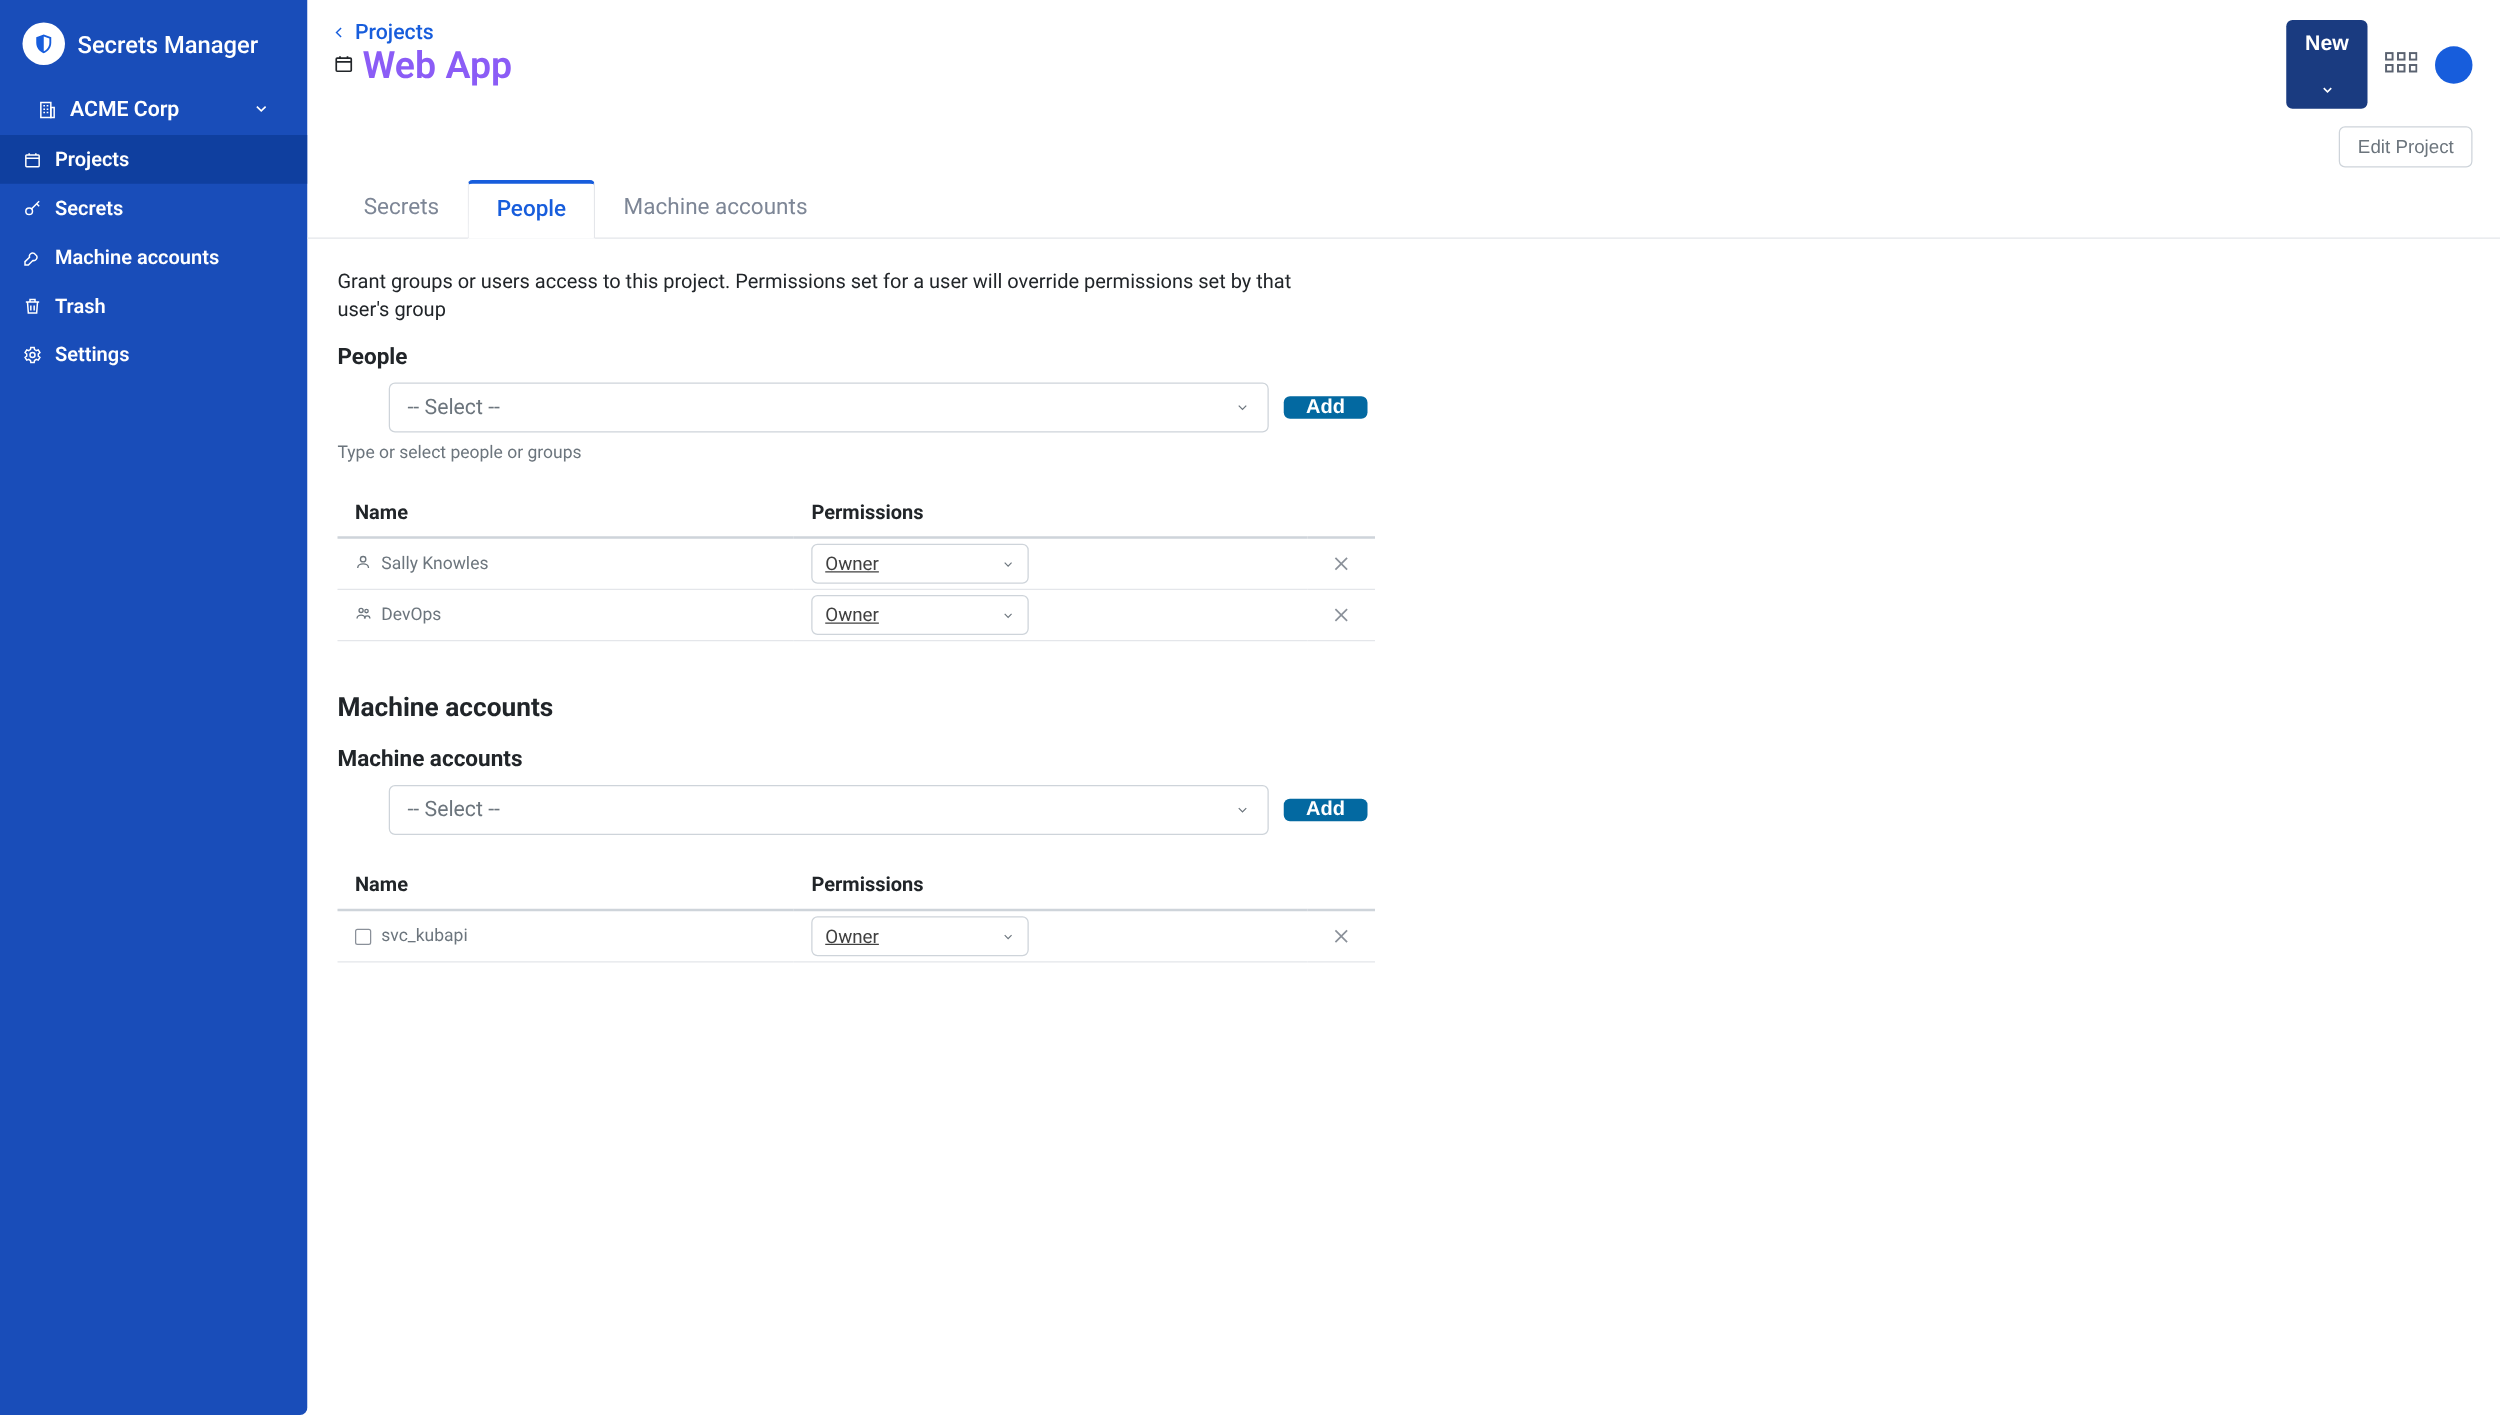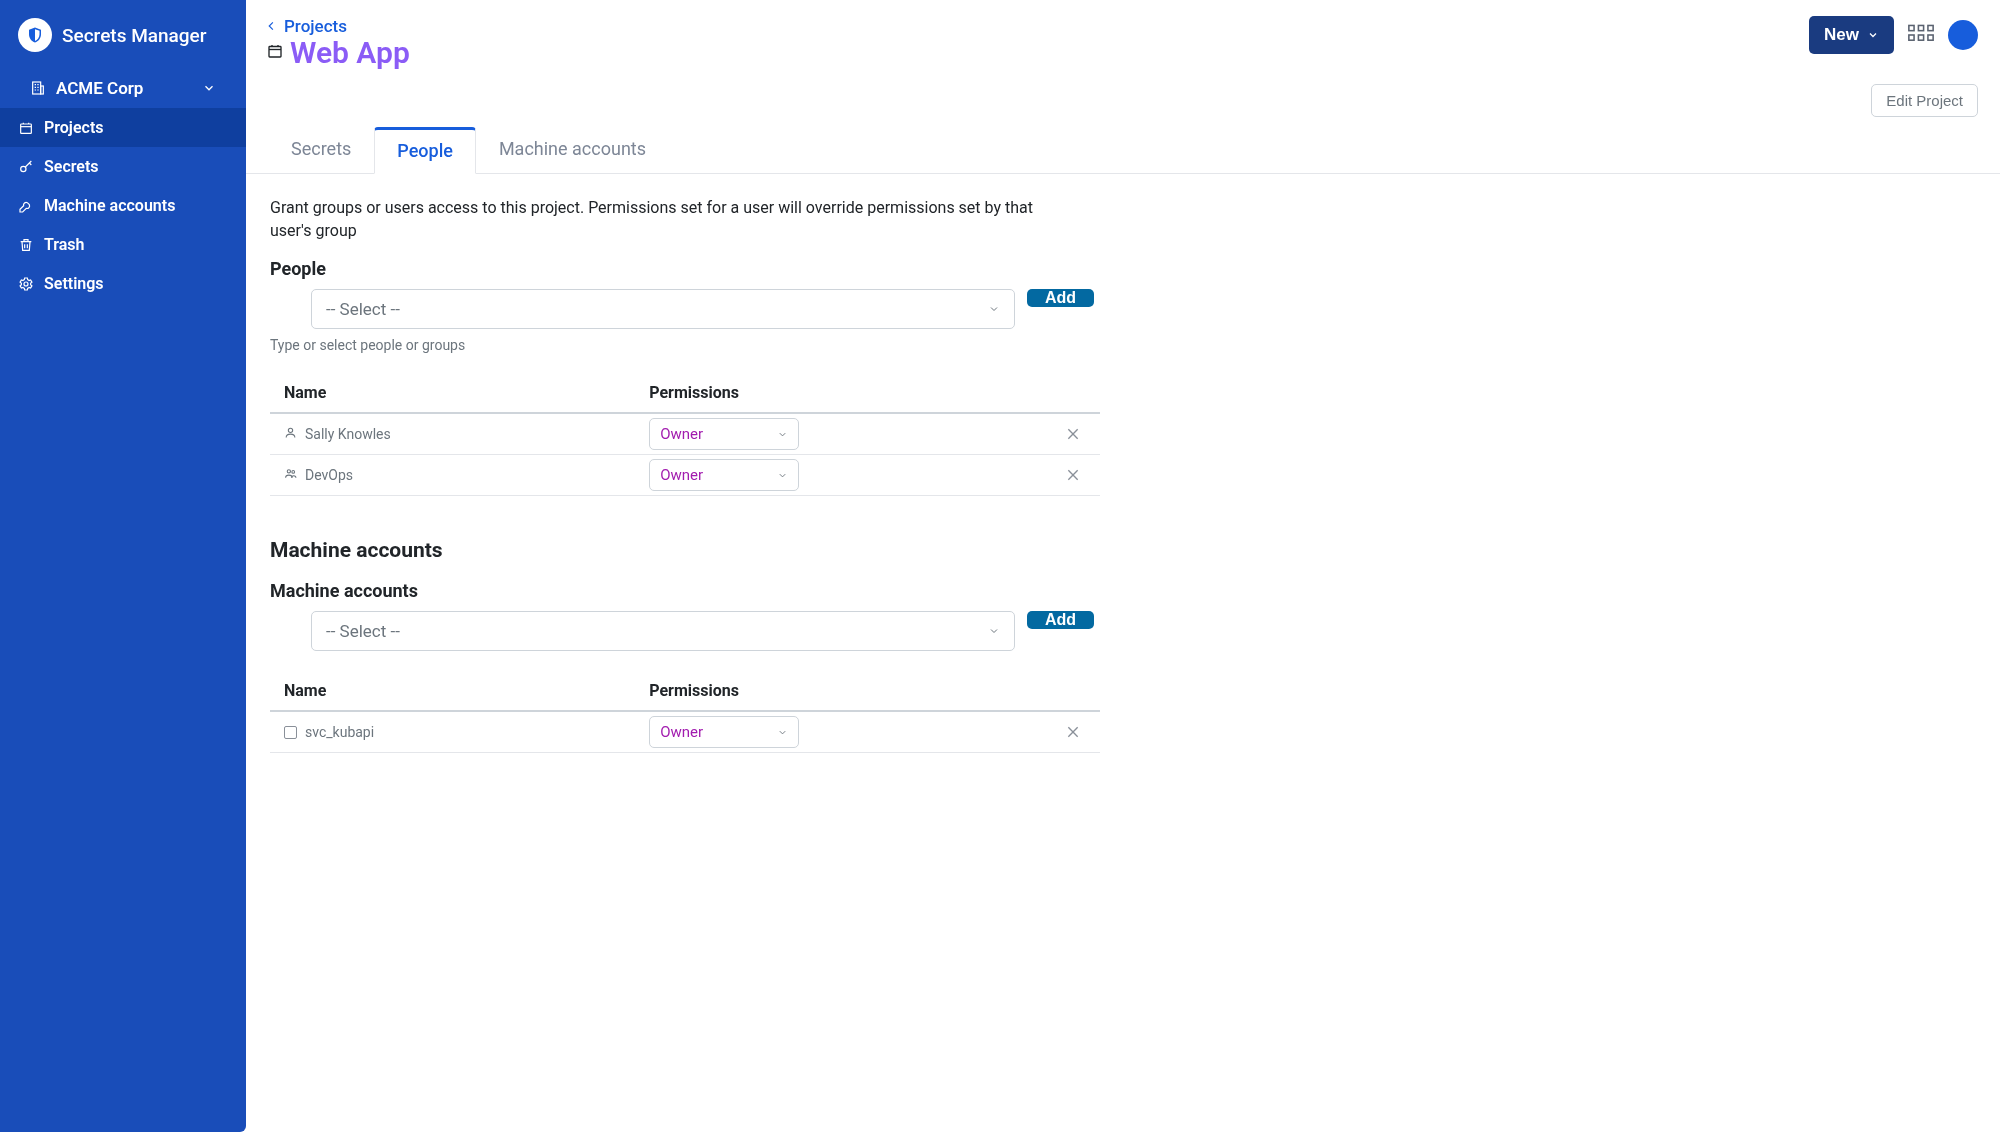--- a/index.html
+++ b/index.html
@@ -18,44 +18,44 @@
 .chev-down { width: 14px; height: 14px; }
 .main { flex: 1; display: flex; flex-direction: column; background: #fff; }
 .topbar { display: flex; align-items: flex-start; justify-content: space-between; padding: 16px 22px 0 20px; position: relative; }
 .breadcrumb-wrap { display: flex; flex-direction: column; gap: 2px; }
 .breadcrumb-line { display: flex; align-items: center; gap: 7px; color: #175ddc; font-size: 17px; font-weight: 500; }
 .breadcrumb-line svg { width: 11px; height: 14px; }
 .title-line { display: flex; align-items: center; gap: 6px; margin-top: -3px; }
 .title-line svg { width: 18px; height: 18px; }
 .title-text { font-size: 30px; font-weight: 600; color: #8b5cf6; }
 .topbar-right { display: flex; align-items: center; gap: 14px; }
-.new-button { background: #1a3b80; color: #fff; border: none; border-radius: 5px; padding: 9px 15px; font-size: 17px; font-weight: 600; display: flex; align-items: center; gap: 8px; cursor: pointer; }
+.new-button { background: #1a3b80; color: #fff; border: none; border-radius: 5px; padding: 9px 15px; font-size: 17px; font-weight: 600; display: flex; align-items: center; gap: 21px; cursor: pointer; flex-direction: column; }
 .new-button svg { width: 12px; height: 12px; }
 .apps-button { width: 26px; height: 26px; cursor: pointer; display:flex; align-items:center; justify-content:center; }
 .apps-button svg { width: 26px; height: 22px; }
 .avatar { width: 30px; height: 30px; border-radius: 50%; background: #175ddc; cursor: pointer; }
 .header-actions { display: flex; justify-content: flex-end; padding: 14px 22px 0 0; }
 .edit-project-btn { background: #fff; border: 1px solid #ced4da; color: #6c757d; border-radius: 5px; padding: 7px 14px; font-size: 15px; cursor: pointer; }
 .tabs { display: flex; gap: 0; padding: 10px 22px 0 22px; border-bottom: 1px solid #e4e6ea; }
 .tab { padding: 10px 22px 12px; font-size: 18px; color: #7d8696; cursor: pointer; border: 1px solid transparent; }
 .tab.active { color: #175ddc; font-weight: 500; border: 1px solid #e4e6ea; border-top: 3px solid #175ddc; border-bottom: 1px solid #fff; border-radius: 4px 4px 0 0; margin-bottom: -1px; background: #fff; }
 .content { padding: 22px 24px; max-width: 1140px; }
 .desc { font-size: 16px; line-height: 1.45; color: #212529; max-width: 800px; margin-bottom: 16px; }
 .section-label { font-size: 18px; font-weight: 700; color: #212529; margin-bottom: 10px; }
-.select-row { display: flex; gap: 12px; align-items: flex-start; max-width: 824px; padding-left: 41px; }
+.select-row { display: flex; gap: 12px; align-items: center; max-width: 824px; padding-left: 41px; }
 .select-box { flex: 1; border: 1px solid #ced4da; border-radius: 5px; padding: 9px 14px; display: flex; align-items: center; justify-content: space-between; cursor: pointer; background: #fff; font-size: 17px; color: #6c757d; }
 .select-box svg { width: 12px; height: 12px; color: #6c757d; }
 .add-btn { background: #0369a1; color: #fff; border: none; border-radius: 5px; padding: 0 18px; font-size: 16px; font-weight: 700; cursor: pointer; }
 .hint { font-size: 14px; color: #6c757d; margin-top: 8px; }
 .tbl { width: 100%; max-width: 830px; margin-top: 22px; border-collapse: collapse; }
 .tbl th { text-align: left; font-size: 16px; font-weight: 700; color: #212529; padding: 8px 14px 10px; border-bottom: 2px solid #ced4da; }
 .tbl td { padding: 4px 14px; border-bottom: 1px solid #e4e6ea; vertical-align: middle; }
 .cell-name { display: flex; align-items: center; gap: 8px; font-size: 14px; color: #6c757d; }
 .cell-name svg { width: 13px; height: 13px; color: #6c757d; }
-.perm-select { border: 1px solid #ced4da; border-radius: 5px; padding: 6px 10px; display: flex; justify-content: space-between; align-items: center; width: 150px; cursor: pointer; font-size: 15px; color: #a21caf; background: #fff; }
+.perm-select { border: 1px solid #ced4da; border-radius: 5px; padding: 6px 10px; display: flex; justify-content: space-between; align-items: center; width: 174px; cursor: pointer; font-size: 15px; color: #404040; background: #fff; text-decoration: underline; }
 .perm-select svg { width: 11px; height: 11px; color: #6c757d; }
 .remove-btn { width: 26px; height: 26px; display: flex; align-items: center; justify-content: center; cursor: pointer; color: #8a9099; }
 .remove-btn svg { width: 16px; height: 16px; }
 .section-heading { font-size: 21px; font-weight: 700; margin: 42px 0 18px; color: #212529; }
 .chk-icon { width: 13px; height: 13px; border: 1.5px solid #8a9099; border-radius: 2px; display: inline-block; }
 .th-name { width: 44%; }
 .th-perm { width: auto; }
 .th-remove { width: 52px; }
 </style>
 </head>

